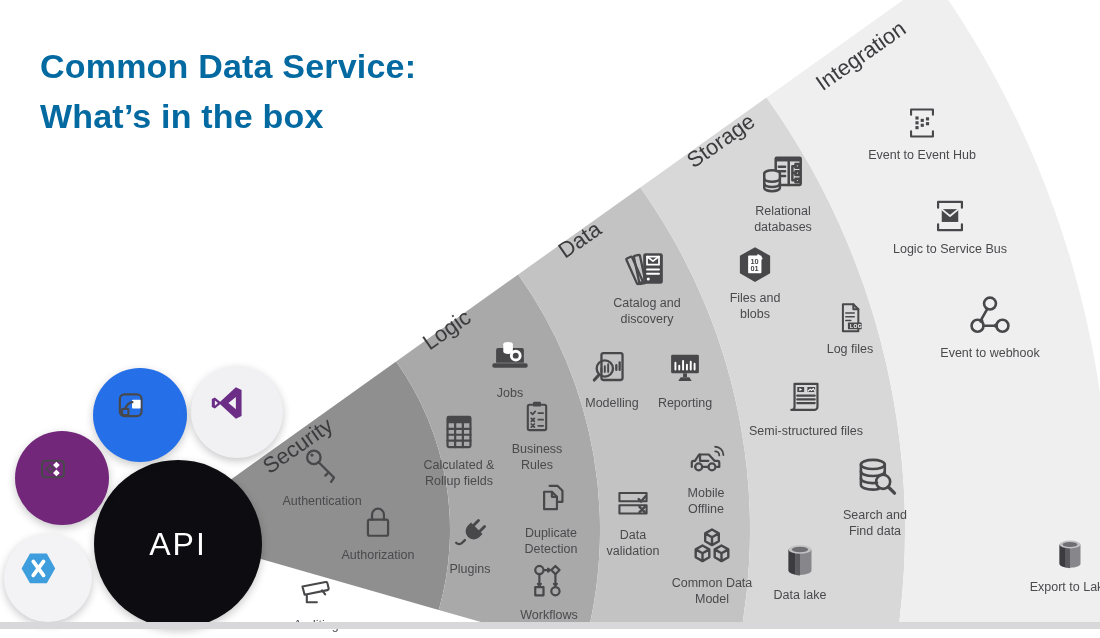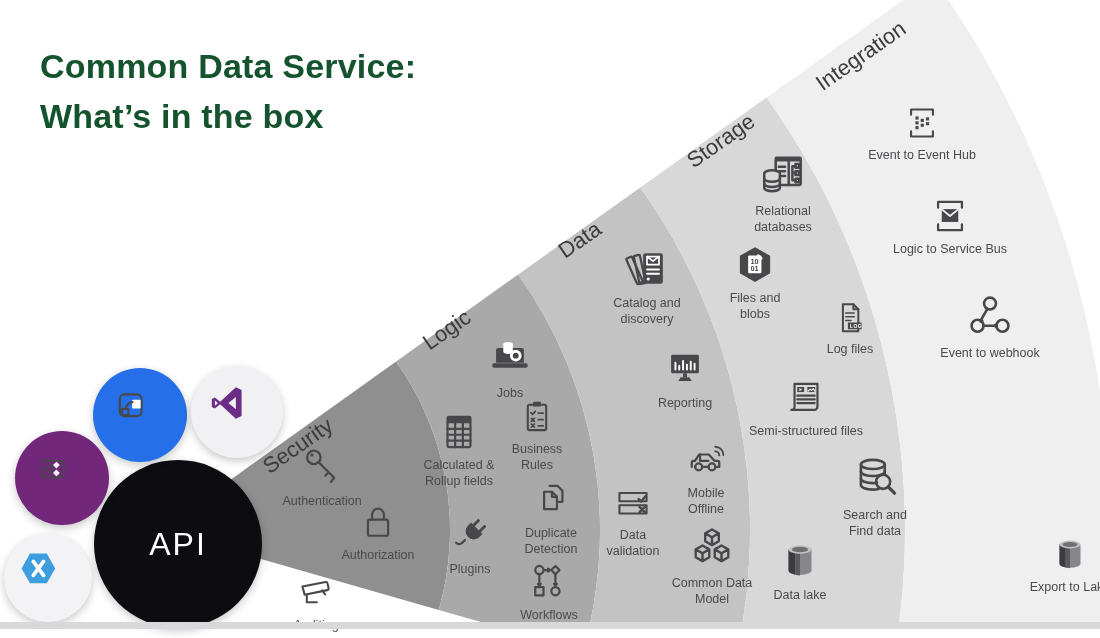--- a/index.html
+++ b/index.html
@@ -1,19 +1,19 @@
 <!DOCTYPE html>
 <html style="--icon: #48484b;"><head>
 <meta charset="utf-8">
 <style>
   html,body{margin:0;padding:0;background:#fff;}
   #stage{position:relative;width:1100px;height:638px;overflow:hidden;background:#fff;
          font-family:"Liberation Sans","DejaVu Sans",sans-serif;}
   svg{display:block;}
-  .title{position:absolute;left:40px;top:42px;font-size:34px;font-weight:700;color:#14532d;line-height:1.47;letter-spacing:.2px;}
+  .title{position:absolute;left:40px;top:42px;font-size:34px;font-weight:700;color:#0369a1;line-height:1.47;letter-spacing:.2px;}
   .wlabel{position:absolute;transform:translate(-50%,-50%) rotate(-35deg);font-size:22px;color:#3c3c3f;white-space:nowrap;}
   .item{position:absolute;transform:translateX(-50%);display:flex;flex-direction:column;align-items:center;gap:3px;}
   .icon{display:block;}
   .icon svg{width:100%;height:100%;stroke:var(--icon,#48484b);fill:none;stroke-width:2.4;stroke-linecap:round;stroke-linejoin:round;}
   .icon svg .f{fill:var(--icon,#48484b);stroke:none;}
   .icon svg text{stroke:none;}
   .cap{font-size:12.5px;color:#4a4a4d;text-align:center;line-height:1.3;}
   .circle{position:absolute;border-radius:50%;display:flex;align-items:center;justify-content:center;box-shadow:0 3px 8px rgba(0,0,0,.22);}
   .circle svg{width:70%;height:70%;}
   #api-circle{left:94px;top:460px;width:168px;height:168px;font-size:32px;font-weight:300;color:#fff;letter-spacing:2px;}
@@ -167,20 +167,32 @@
           <rect class="f" x="19.5" y="7.5" width="20.5" height="32" rx="2.5"></rect>
           <rect x="23.5" y="11" width="12.5" height="8.5" fill="none" stroke="#fff" stroke-width="1.8"></rect>
           <path d="M23.5 11 l6.2 4.8 6.3 -4.8" stroke="#fff" stroke-width="1.8"></path>
           <path d="M23.5 24.5 h12.5 M23.5 29 h12.5" stroke="#fff" stroke-width="2"></path>
           <circle cx="24.8" cy="34.5" r="1.6" fill="#fff" stroke="none"></circle>
         </svg>
     </span>
     <span class="cap" style="width:95px">Catalog and discovery</span>
   </div>
 
+  <div class="item" style="left:612px;top:346px">
+    <span class="icon" style="width:46px;height:46px">
+      <svg viewBox="0 0 48 48">
+          <rect x="13" y="7.5" width="22" height="28" rx="2"></rect>
+          <path d="M28.5 25 v-5 M32 25 v-8"></path>
+          <circle cx="16.5" cy="23.5" r="8.5"></circle>
+          <path d="M13 27 v-3.5 M16.5 27 v-6 M20 27 v-8" stroke-width="2"></path>
+          <path d="M10.5 30 L5.5 35.5" stroke-width="3.2"></path>
+        </svg>
+    </span>
+    <span class="cap" style="width:80px">Modelling</span>
+  </div>
 
   <div class="item" style="left:685px;top:346px">
     <span class="icon" style="width:46px;height:46px">
       <svg viewBox="0 0 48 48">
           <rect class="f" x="9.5" y="9" width="29" height="19.5" rx="1.5"></rect>
           <path d="M14 24.5 v-7 M18 24.5 v-4 M22 24.5 v-9 M26 24.5 v-5 M30 24.5 v-8 M34 24.5 v-6" stroke="#fff" stroke-width="2"></path>
           <path class="f" d="M22 28.5 h4 v4 h-4 z"></path>
           <path class="f" d="M17 36.5 l2.5 -4 h9 l2.5 4 z"></path>
         </svg>
     </span>

